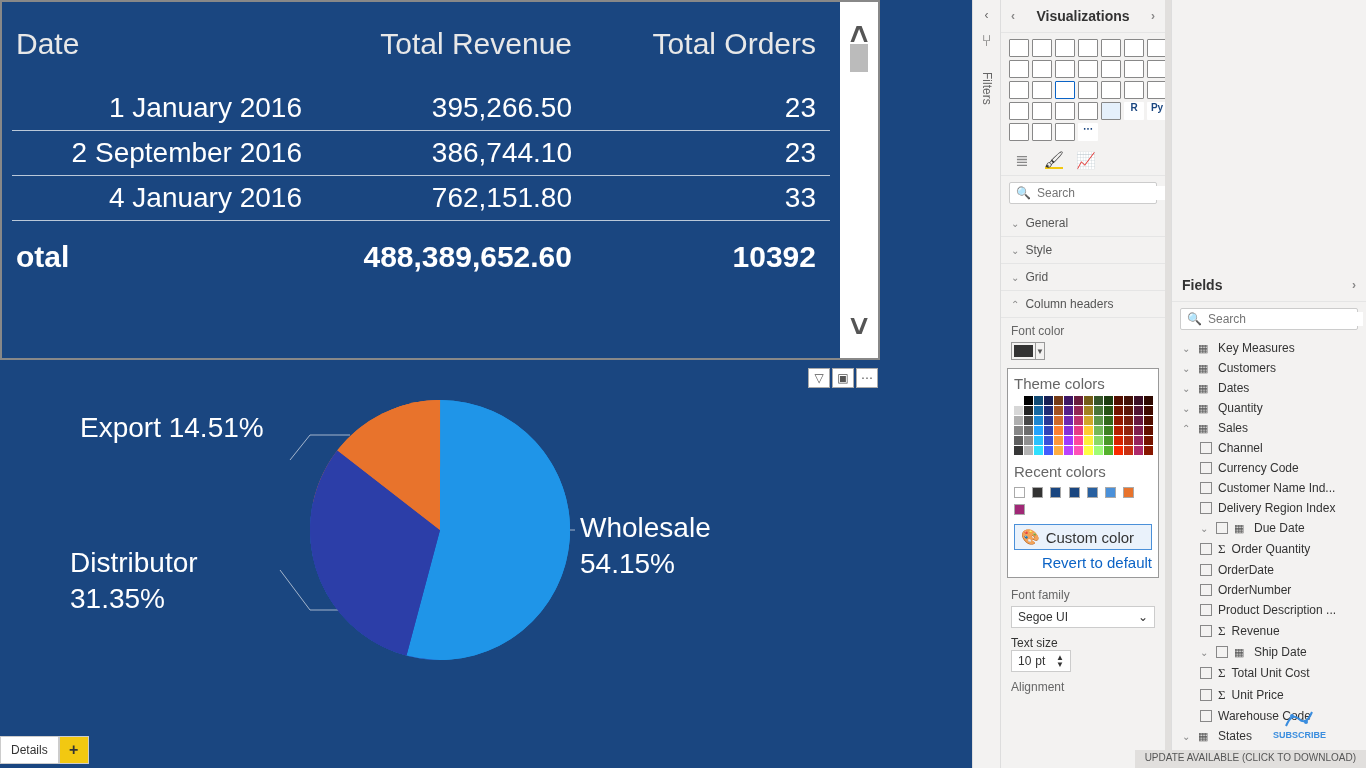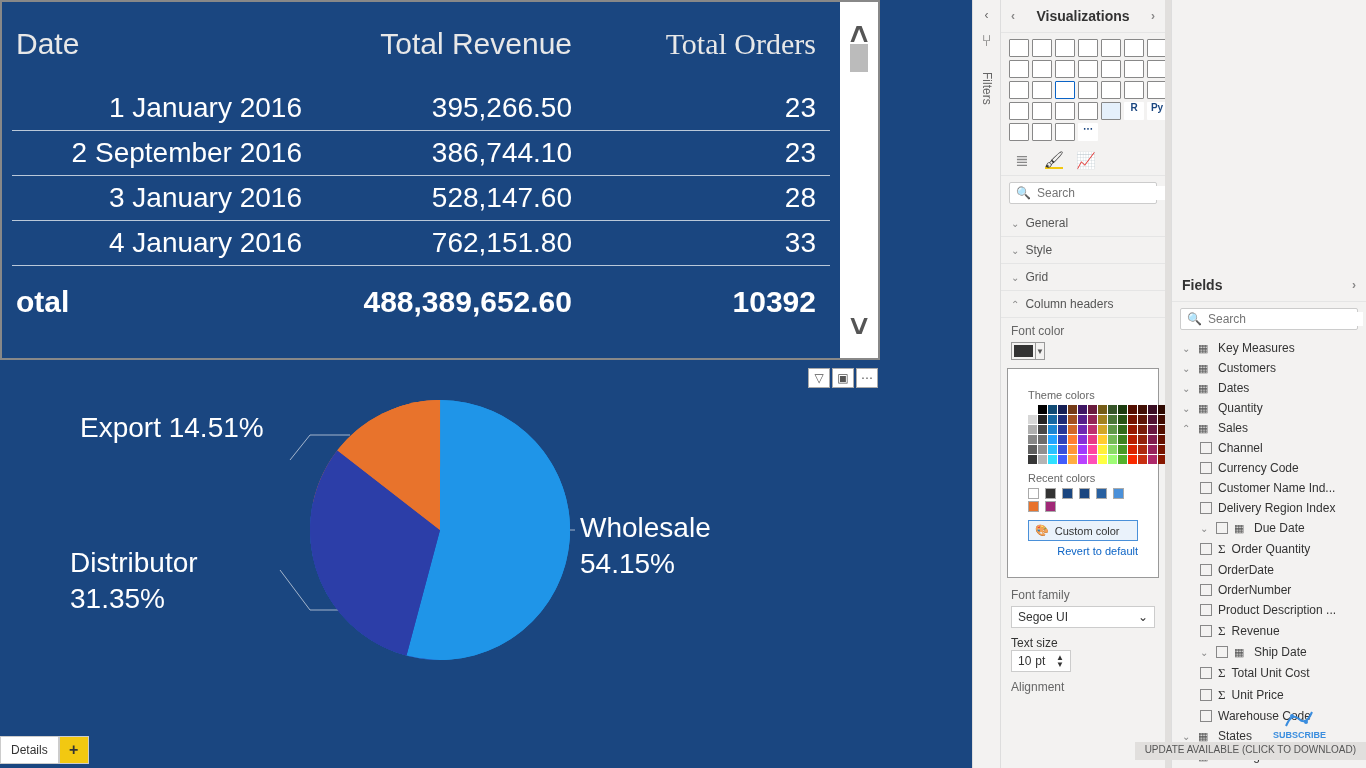--- a/index.html
+++ b/index.html
@@ -4,21 +4,21 @@
 <style>
 * { box-sizing: border-box; margin: 0; padding: 0; font-family: 'Segoe UI', Tahoma, sans-serif; }
 body { width: 1366px; height: 768px; overflow: hidden; background: #f3f2f1; display: flex; }
 .canvas { flex: 1; background: #1a4680; position: relative; overflow: hidden; }
 .table-visual { position: absolute; top: 0; left: 0; width: 880px; height: 360px; border: 2px solid #888; background: #1a4680; color: #fff; }
 .table-inner { display: flex; height: 100%; }
 .table-content { flex: 1; padding: 0 10px; }
 .th-row { display: flex; font-size: 30px; height: 84px; align-items: center; color: #e8e8e8; }
 .th-row .c1 { flex: 0 0 290px; padding-left: 4px; }
 .th-row .c2 { flex: 0 0 270px; text-align: right; }
-.th-row .c3 { flex: 1; text-align: right; padding-right: 14px; font-family: Liberation Serif, serif; }
+.th-row .c3 { flex: 1; text-align: right; padding-right: 14px; }
 .tr { display: flex; font-size: 28px; border-bottom: 1px solid rgba(255,255,255,0.7); height: 45px; align-items: center; }
 .tr .c1 { flex: 0 0 290px; padding-left: 4px; text-align: right; }
 .tr .c2 { flex: 0 0 270px; text-align: right; }
 .tr .c3 { flex: 1; text-align: right; padding-right: 14px; }
 .totals { display: flex; font-size: 30px; font-weight: 700; height: 48px; align-items: center; margin-top: 12px; }
 .totals .c1 { flex: 0 0 290px; padding-left: 4px; }
 .totals .c2 { flex: 0 0 270px; text-align: right; }
 .totals .c3 { flex: 1; text-align: right; padding-right: 14px; }
 .scroll-rail { width: 38px; background: #fff; display: flex; flex-direction: column; align-items: center; justify-content: space-between; padding: 18px 0; }
 .scroll-btn { width: 28px; height: 28px; display: flex; align-items: center; justify-content: center; color: #555; font-size: 32px; font-weight: bold; }
@@ -48,21 +48,21 @@
 .mode-tabs .mt.active { border-bottom: 2px solid #f2c811; color: #333; }
 .viz-search { margin: 6px 8px; border: 1px solid #ccc; border-radius: 2px; height: 22px; display: flex; align-items: center; padding: 0 6px; gap: 6px; background: #fff; }
 .viz-search input { border: none; outline: none; flex: 1; font-size: 12px; }
 .accordion .sect { border-bottom: 1px solid #e5e5e5; padding: 6px 10px; display: flex; align-items: center; gap: 6px; color: #555; cursor: pointer;}
 .accordion .sect .ch { font-size: 10px; color: #888; }
 .font-color { padding: 6px 10px; }
 .font-color .lbl { color: #666; margin-bottom: 4px; }
 .fc-swatch { width: 34px; height: 18px; border: 1px solid #999; display: flex; }
 .fc-swatch .sw { width: 20px; background: #333; margin: 2px; }
 .fc-swatch .dd { flex: 1; display: flex; align-items: center; justify-content: center; font-size: 8px; color: #555; border-left: 1px solid #999; }
-.picker { margin: 2px 6px 6px; border: 1px solid #999; background: #fff; padding: 20px; font-size: 11px; }
+.picker { margin: 2px 6px 6px; border: 1px solid #999; background: #fff; padding: 6px; font-size: 15px; }
 .picker .pt { color: #666; margin-bottom: 4px; }
 .picker .row { display: grid; grid-template-columns: repeat(14, 9px); gap: 1px; margin-bottom: 1px;}
 .picker .row .c { width: 9px; height: 9px; }
 .picker .recent .c { width: 11px; height: 11px; border: 1px solid #aaa; display:inline-block; margin-right:3px;}
 .picker .custom { display:flex; align-items:center; gap:6px; border:1px solid #4a90d9; background:#eaf2fb; padding:3px 6px; margin-top:6px; }
 .picker .revert { text-align: right; color: #0b63c5; margin-top: 4px; cursor: pointer; }
 .ffam { padding: 4px 10px; }
 .ffam .lbl { color: #666; margin-bottom: 4px; }
 .ffsel { border: 1px solid #ccc; background: #fff; height: 22px; display: flex; align-items: center; justify-content: space-between; padding: 0 6px; font-size: 12px;}
 .tsize { padding: 4px 10px; }
@@ -72,21 +72,21 @@
 .fields-pane { width: 195px; background: #f3f2f1; border-left: 1px solid #ddd; font-size: 12px; color: #333; overflow: hidden; display:flex; flex-direction:column;justify-content:flex-end;}
 .fields-search { margin: 6px 8px; border: 1px solid #ccc; border-radius: 2px; height: 22px; display: flex; align-items: center; padding: 0 6px; gap: 6px; background: #fff; }
 .fields-search input { border: none; outline: none; flex: 1; font-size: 12px; }
 .flist { padding: 2px 0; overflow: hidden; }
 .frow { display: flex; align-items: center; gap: 6px; padding: 3px 10px; white-space: nowrap; }
 .frow .chv { font-size: 10px; color: #888; width: 10px; }
 .frow .ic { font-size: 11px; width: 14px; color: #555; }
 .frow .cb { width: 12px; height: 12px; border: 1px solid #888; }
 .frow .sigma { font-family: 'Times New Roman', serif; font-size: 13px; }
 .frow.indent { padding-left: 28px; }
-.status-bar { position: absolute; bottom: 8px; right: 0; height: 18px; background: #e1dfdd; color: #555; font-size: 10px; padding: 2px 10px; }
+.status-bar { position: absolute; bottom: 0; right: 0; height: 18px; background: #e1dfdd; color: #555; font-size: 10px; padding: 2px 10px; }
 .subscribe { position: absolute; bottom: 28px; right: 40px; color: #3a8dde; font-size: 9px; font-weight: bold; text-align: center; }
 .subscribe svg { display:block; margin:auto; }
 </style>
 </head>
 <body>
 
 <div class="canvas">
   <div class="table-visual">
     <div class="table-inner">
       <div class="table-content">
@@ -97,25 +97,20 @@
         </div>
         <div class="tr">
           <div class="c1">1 January 2016</div>
           <div class="c2">395,266.50</div>
           <div class="c3">23</div>
         </div>
         <div class="tr">
           <div class="c1">2 September 2016</div>
           <div class="c2">386,744.10</div>
           <div class="c3">23</div>
-        </div>
-        <div class="tr">
-          <div class="c1">3 January 2016</div>
-          <div class="c2">528,147.60</div>
-          <div class="c3">28</div>
         </div>
         <div class="tr">
           <div class="c1">4 January 2016</div>
           <div class="c2">762,151.80</div>
           <div class="c3">33</div>
         </div>
         <div class="totals">
           <div class="c1">otal</div>
           <div class="c2">488,389,652.60</div>
           <div class="c3">10392</div>

